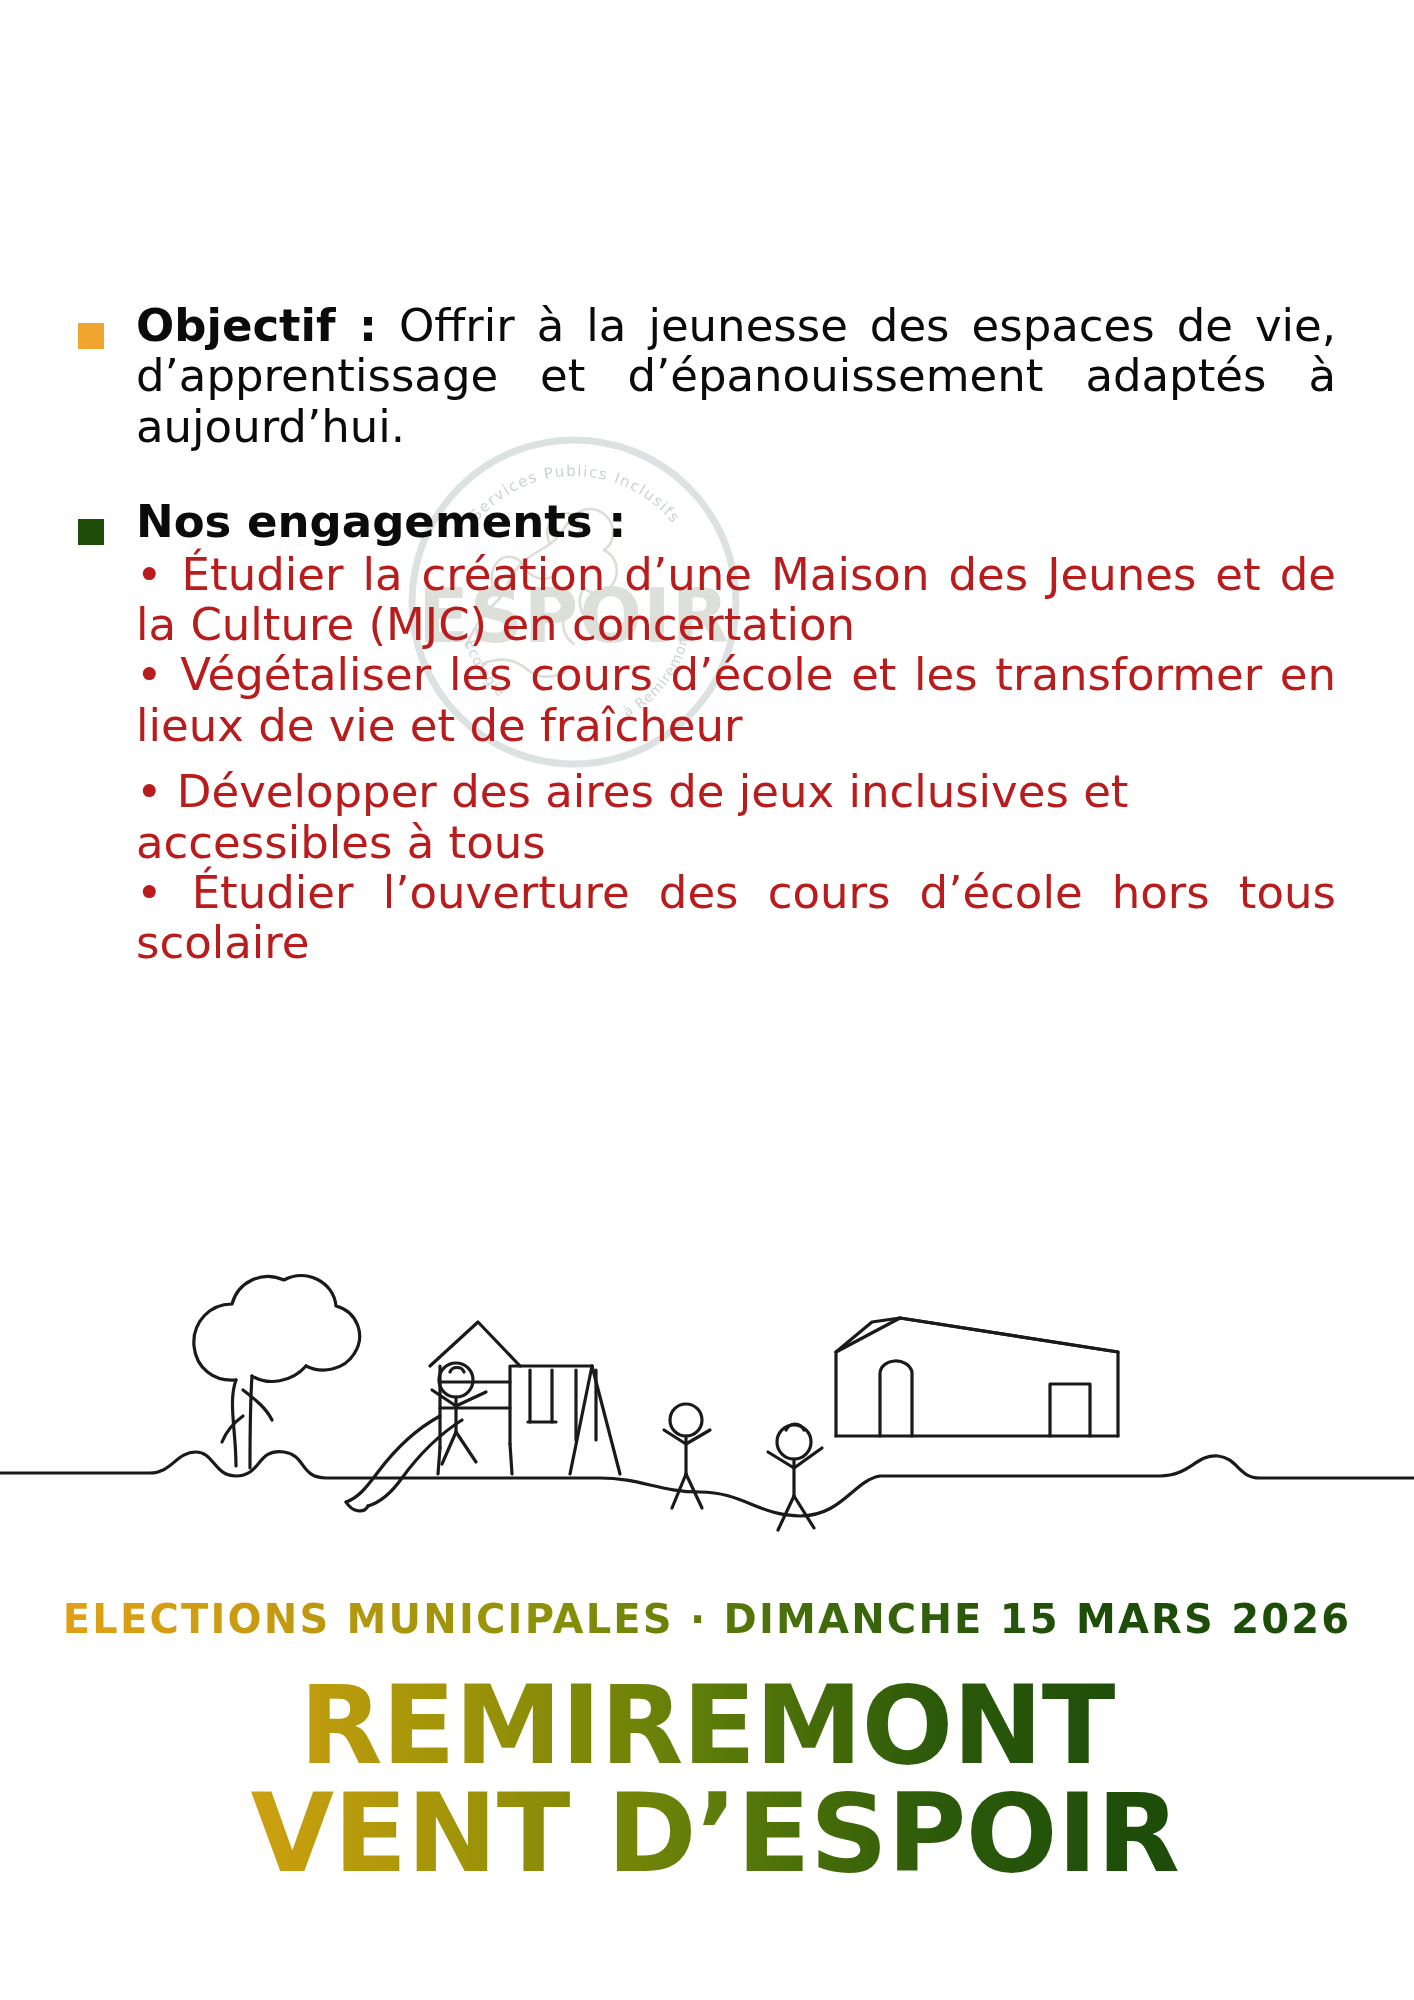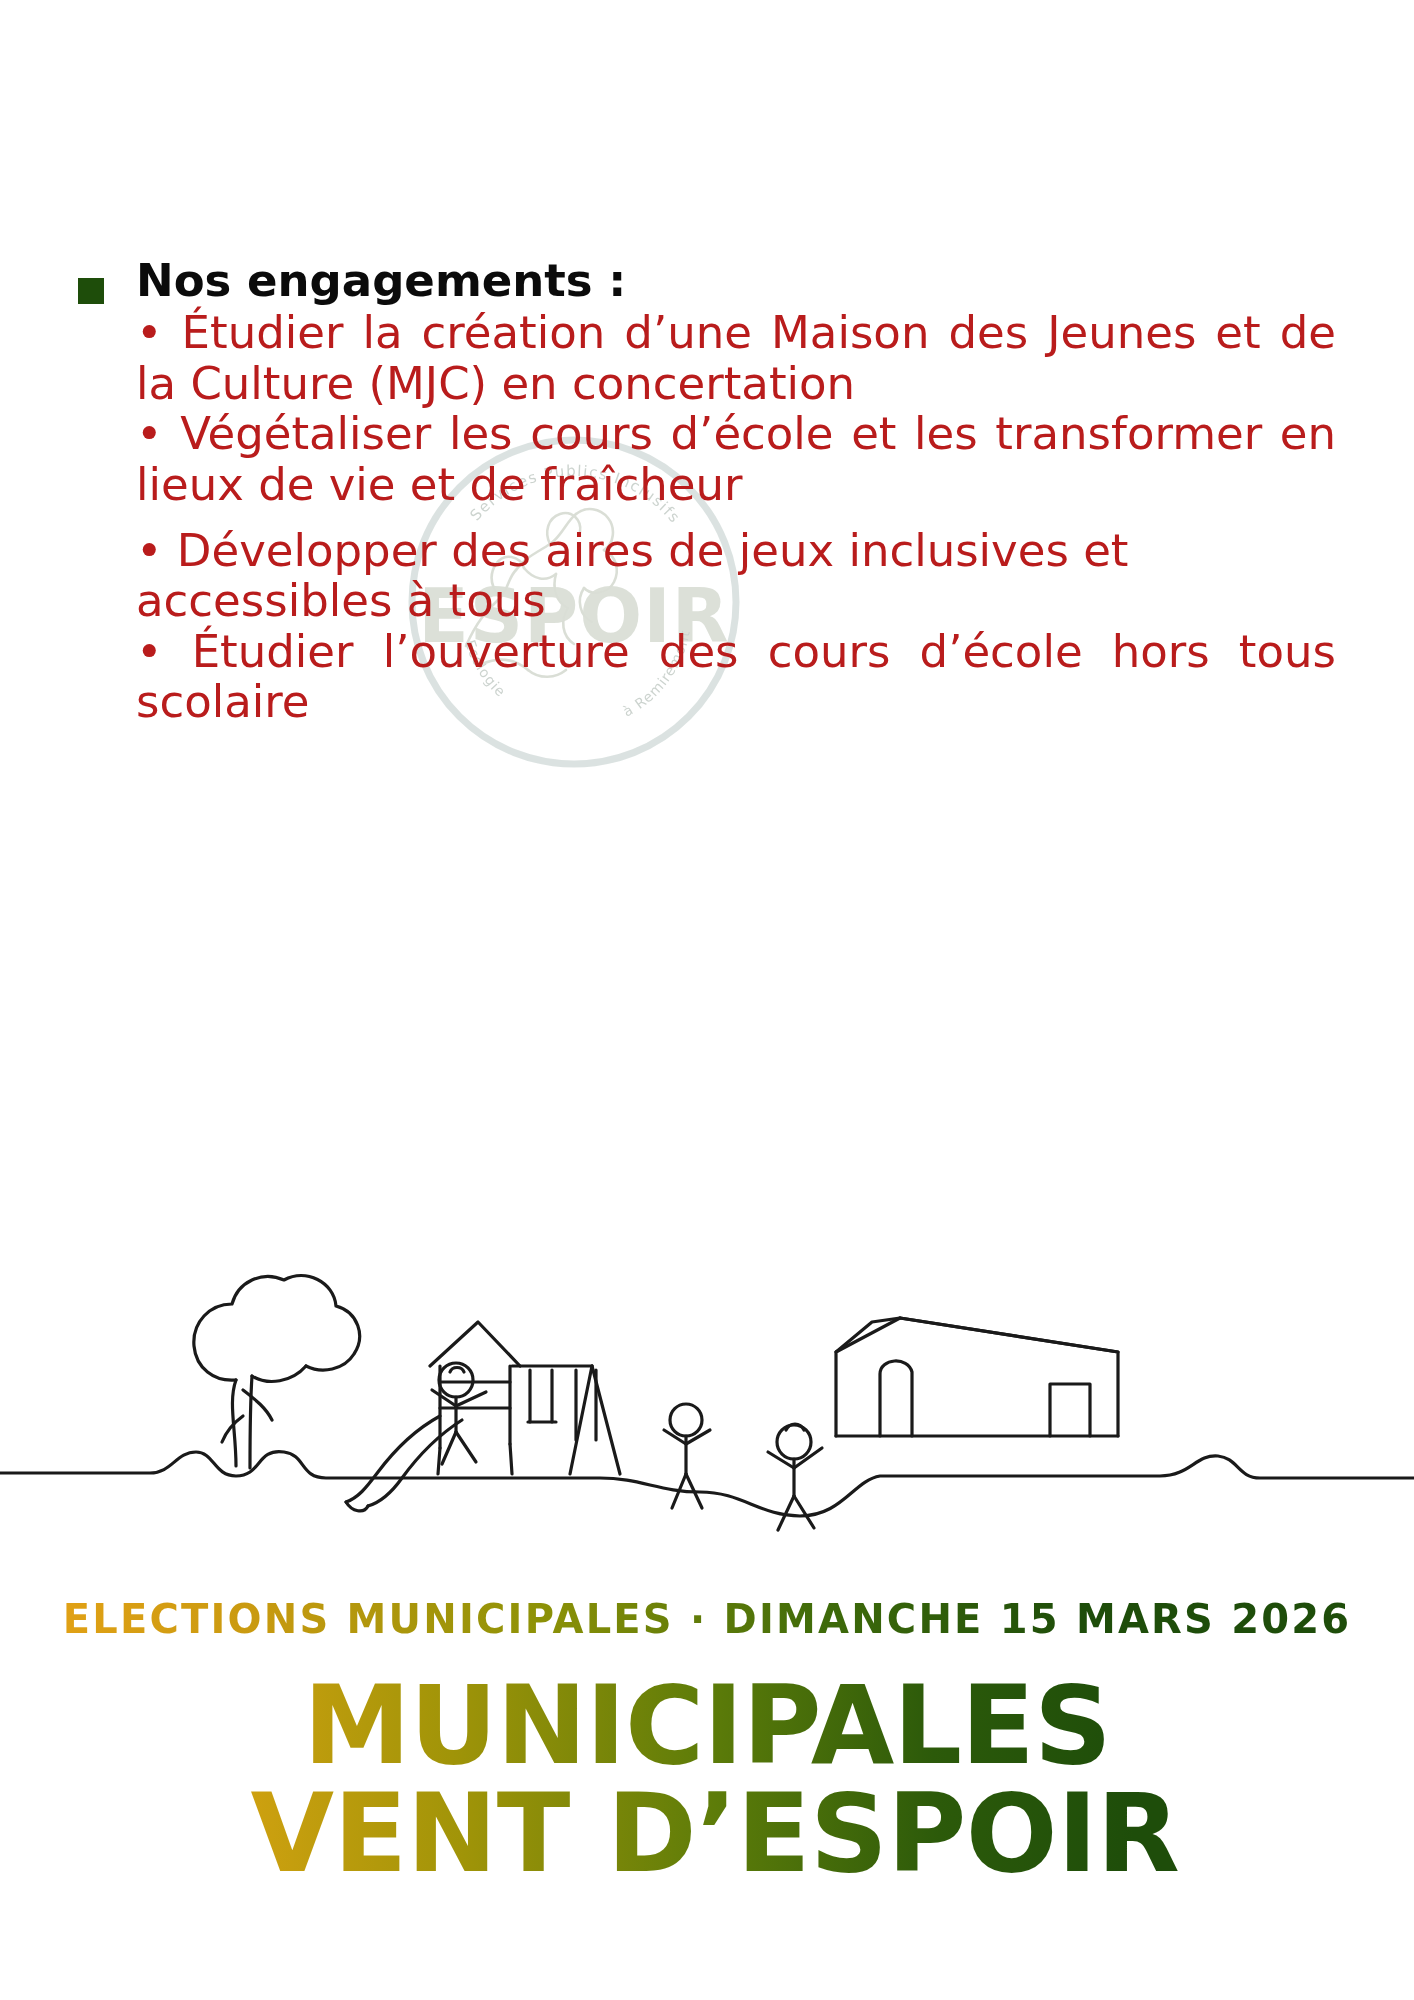--- a/index.html
+++ b/index.html
@@ -201,20 +201,24 @@
         <textPath href="#arcLeftP" startOffset="12%">Ecologie</textPath>
       </text>
       <text font-family="DejaVu Sans, sans-serif" font-size="14" fill="#9aa89f" letter-spacing="1">
         <textPath href="#arcRightP" startOffset="6%">à Remiremont</textPath>
       </text>
     </svg>
   </div>
 
   <div class="content">
 
+    <div class="para-block">
+      <span class="sq-bullet sq-orange"></span>
+      <p class="para"><span class="lead">Objectif :</span><span> Offrir à la jeunesse des espaces de vie, d’apprentissage et d’épanouissement adaptés à aujourd’hui.</span></p>
+    </div>
 
     <div class="para-block">
       <span class="sq-bullet sq-green"></span>
       <div class="heading-line">Nos engagements :</div>
       <div class="engage-list">
         <p class="engage-item">• Étudier la création d’une Maison des Jeunes et de la Culture (MJC) en concertation</p>
         <p class="engage-item">• Végétaliser les cours d’école et les transformer en lieux de vie et de fraîcheur</p>
         <p class="engage-item last-short">• Développer des aires de jeux inclusives et accessibles à tous</p>
         <p class="engage-item">• Étudier l’ouverture des cours d’école hors tous scolaire</p>
       </div>
@@ -292,17 +296,17 @@
         <path d="M794 238 L822 218"></path>
         <path d="M794 266 L778 300"></path>
         <path d="M794 266 L814 298"></path>
       </g>
     </svg>
   </div>
 
   <div class="election">ELECTIONS MUNICIPALES · DIMANCHE 15 MARS 2026</div>
 
   <div class="logotype">
-    <div class="logo-line l1">MUNICIPALES</div>
+    <div class="logo-line l1">REMIREMONT</div>
     <div class="logo-line l2">VENT D’ESPOIR</div>
   </div>
 
 </div>
 
 </body></html>

